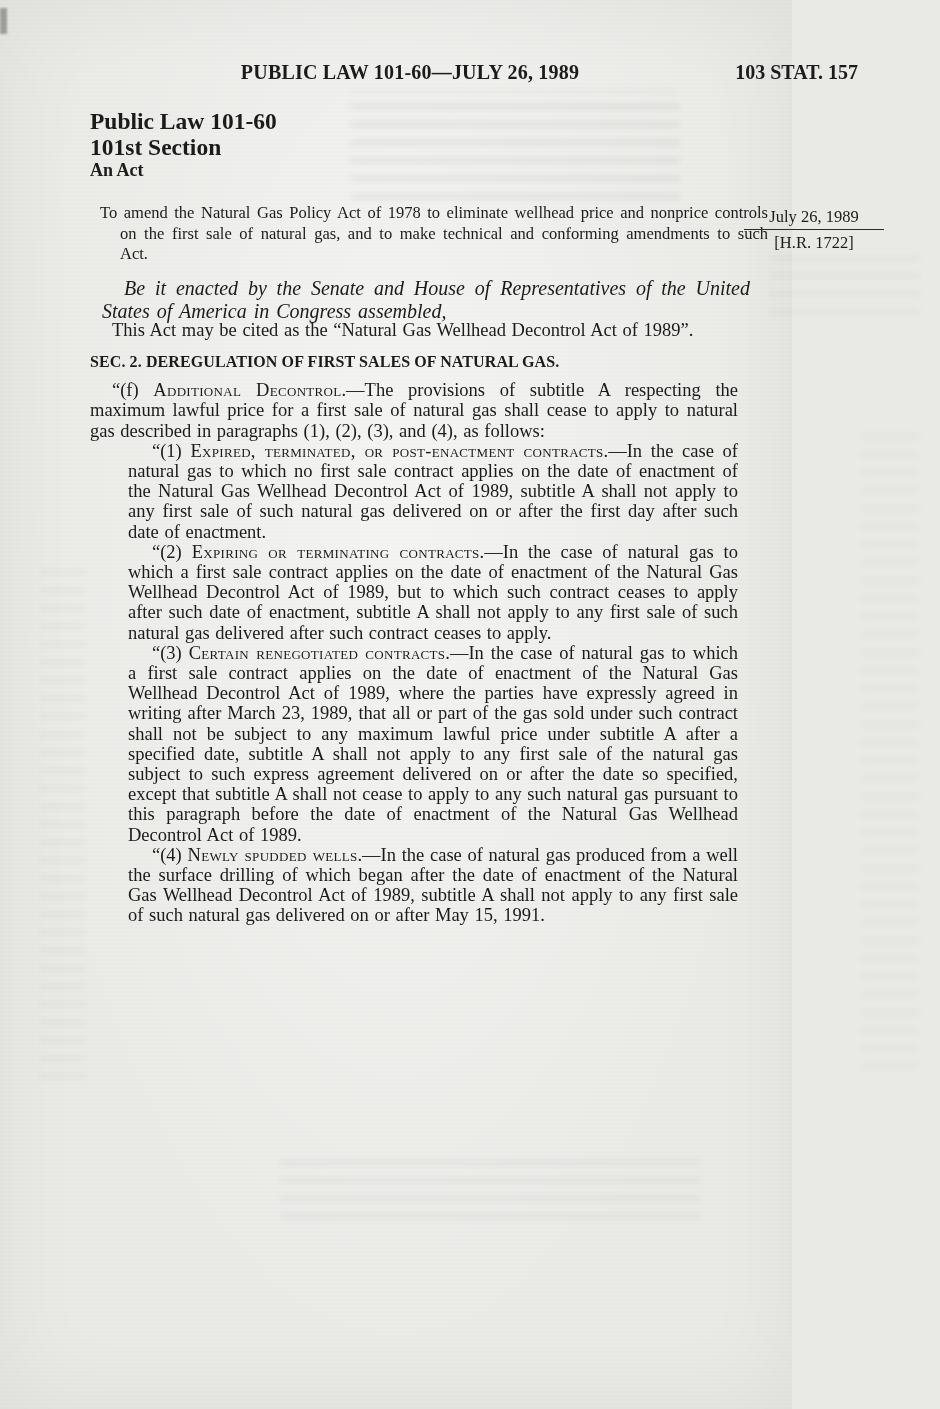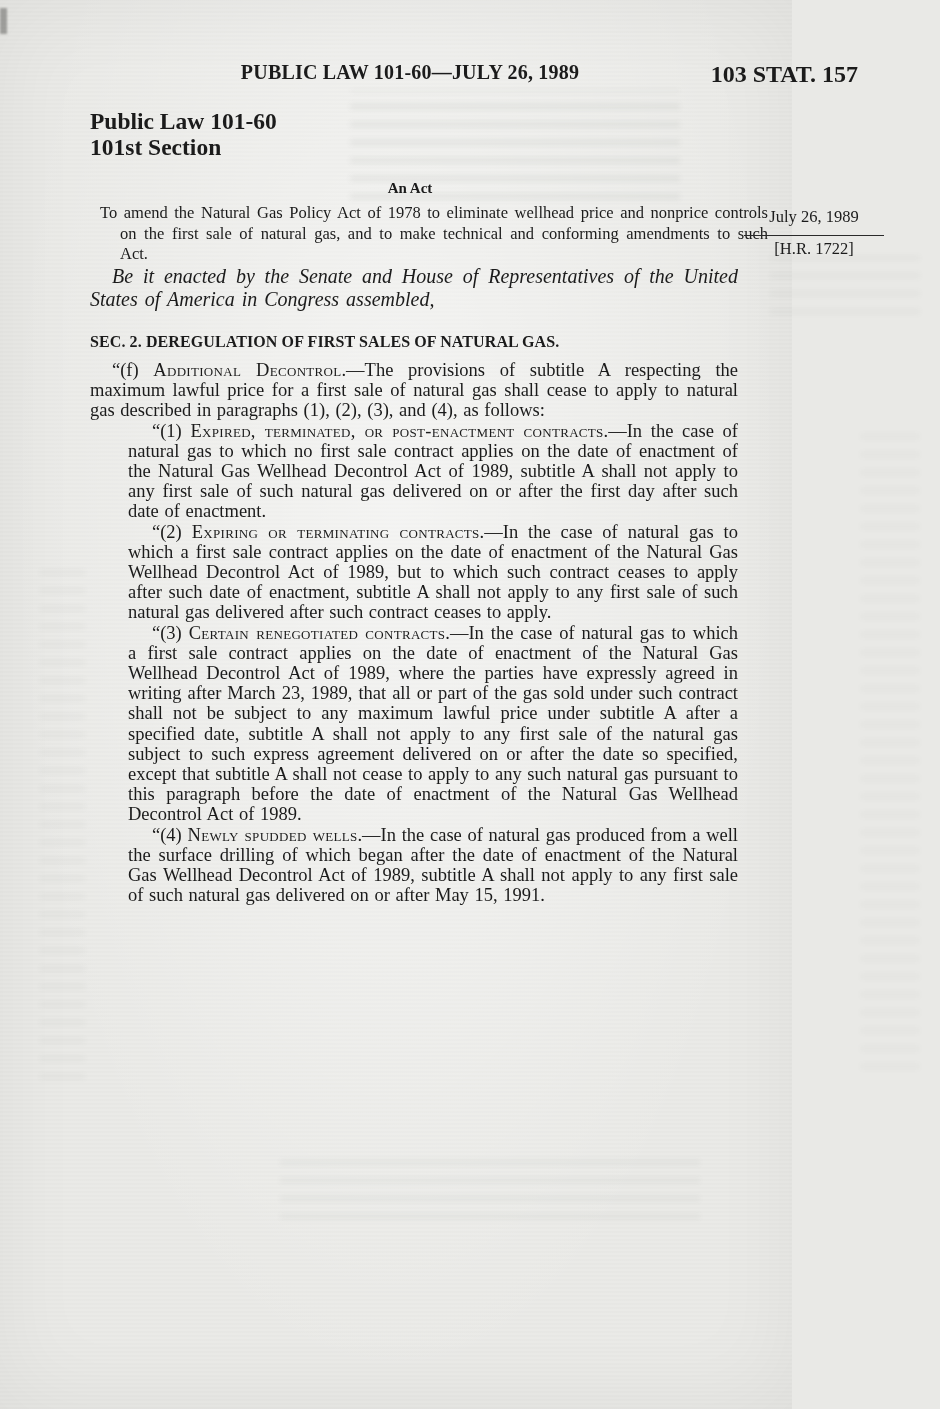--- a/index.html
+++ b/index.html
@@ -19,51 +19,51 @@
     box-shadow: inset 0 0 90px rgba(0,0,0,0.05);
     font-family: Liberation Serif, serif;
   }
   
   .running-title {
     position:absolute; top:61px; left:90px; width:640px;
     text-align:center; font-weight:bold; font-size:20px; letter-spacing:0.2px;
   }
   .running-stat {
     position:absolute; top:61px; left:690px; width:168px;
-    text-align:right; font-weight:bold; font-size:24px;
+    text-align:right; font-weight:bold; font-size:20px;
   }
   
   .law-id {
     position:absolute; top:108px; left:90px;
     font-weight:bold; font-size:23.5px; line-height:26px;
   }
   .an-act {
     position:absolute; top:160px; left:90px; width:640px;
-    text-align:center; font-weight:bold; font-size:15px;margin-top:20px;
+    text-align:left; font-weight:bold; font-size:18px;
   }
   
   .preamble {
     position:absolute; top:203px; left:100px; width:648px; margin:0;
     font-size:16.5px; line-height:20.5px; text-align:justify;
     padding-left:20px; text-indent:-20px; word-spacing:1.5px;
   }
   
   .margin-date {
     position:absolute; top:207px; left:744px; width:140px;
     font-size:16.5px; text-align:center; line-height:19px;
   }
-  .margin-date .md-date { padding-bottom:9px; border-bottom:1.6px solid #2a2a2a; }
+  .margin-date .md-date { padding-bottom:3px; border-bottom:1.6px solid #2a2a2a; }
   .margin-date .md-bill { padding-top:3px; }
   .margin-note {
     position:absolute; top:292px; left:744px; width:142px;
     font-size:16.5px; line-height:18.5px; text-align:left;
   }
   
   .enacting {
-    position:absolute; top:265px; left:90px; width:648px; margin:0;
+    position:absolute; top:265px; left:90px; width:648px; margin:12px;
     font-style:italic; font-size:20px; line-height:23px;
     text-align:justify; text-indent:22px; word-spacing:2px;
   }
   
   .body-flow {
     position:absolute; top:320px; left:90px; width:648px;
     font-size:18.5px; line-height:20.2px; text-align:justify;
   }
   .body-flow h3 {
     margin:0 0 8px 0; font-size:16px; line-height:18px;
@@ -108,20 +108,21 @@
   <div class="margin-date">
     <div class="md-date">July 26, 1989</div>
     <div class="md-bill">[H.R. 1722]</div>
   </div>
 
   <p class="enacting">Be it enacted by the Senate and House of Representatives of the United States of America in Congress assembled,</p>
 
 
   <div class="body-flow">
 
+    <p class="cited">This Act may be cited as the “Natural Gas Wellhead Decontrol Act of 1989”.</p>
 
     <h3 class="sec2">SEC. 2. DEREGULATION OF FIRST SALES OF NATURAL GAS.</h3>
 
 
     <p><span>“(f) </span><span class="sc">Additional Decontrol</span><span>.—The provisions of subtitle A respecting the maximum lawful price for a first sale of natural gas shall cease to apply to natural gas described in paragraphs (1), (2), (3), and (4), as follows:</span></p>
 
     <p class="item"><span>“(1) </span><span class="sc">Expired, terminated, or post-enactment contracts</span><span>.—In the case of natural gas to which no first sale contract applies on the date of enactment of the Natural Gas Wellhead Decontrol Act of 1989, subtitle A shall not apply to any first sale of such natural gas delivered on or after the first day after such date of enactment.</span></p>
 
     <p class="item"><span>“(2) </span><span class="sc">Expiring or terminating contracts</span><span>.—In the case of natural gas to which a first sale contract applies on the date of enactment of the Natural Gas Wellhead Decontrol Act of 1989, but to which such contract ceases to apply after such date of enactment, subtitle A shall not apply to any first sale of such natural gas delivered after such contract ceases to apply.</span></p>
 

